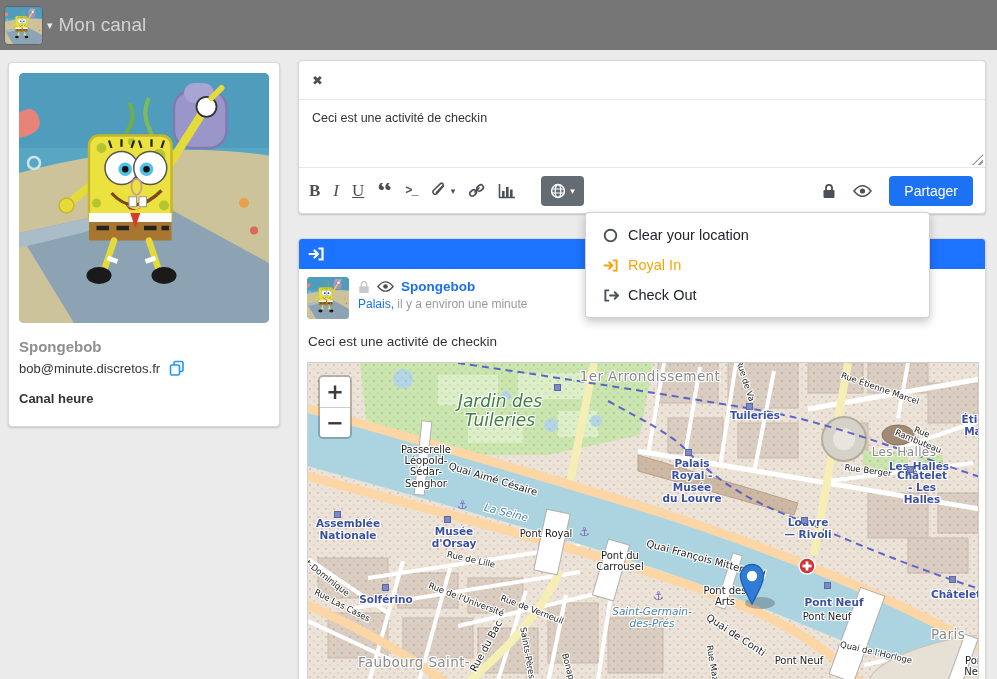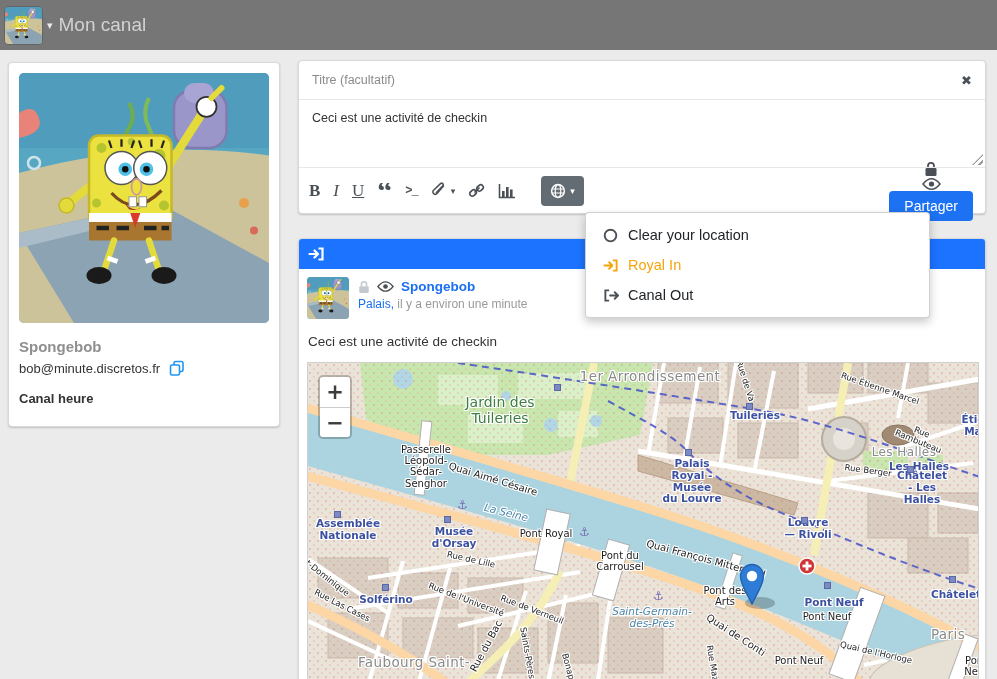--- a/index.html
+++ b/index.html
@@ -37,21 +37,21 @@
   .body-text { width:100%; height:100%; border:0; outline:0; resize:none; font-size:12.5px; color:#333; padding:11px 13px; font-family:"Liberation Sans",sans-serif; background:transparent; }
   .resize-grip { position:absolute; right:2px; bottom:2px; width:11px; height:11px; cursor:nwse-resize;
     background:repeating-linear-gradient(135deg, transparent 0 3px, #9a9a9a 3px 4.5px); clip-path:polygon(100% 0,100% 100%,0 100%); }
   .toolbar { height:45px; display:flex; align-items:center; padding:0 12px 0 10px; }
   .tbtn { display:inline-flex; align-items:center; justify-content:center; color:#4a5056; cursor:pointer; margin-right:13px; background:transparent; border:0; }
   .tb-serif { font-family:"Liberation Serif",serif; font-size:17px; font-weight:bold; }
   .tb-quote { font-family:"Liberation Serif",serif; font-size:30px; line-height:10px; height:16px; overflow:hidden; font-weight:bold; }
   .tb-term { font-family:"Liberation Mono",monospace; font-size:12px; font-weight:bold; letter-spacing:-1px; }
   .tb-caret { font-family:"DejaVu Sans",sans-serif; font-size:9px; margin-left:4px; }
   .globe-btn { background:#646c73; border-radius:4px; color:#fff; padding:7px 9px; margin-left:12px; display:inline-flex; align-items:center; cursor:pointer; border:0; }
-  .tb-right { margin-left:auto; display:flex; align-items:center; gap:0;flex-direction:column; }
+  .tb-right { margin-left:auto; display:flex; align-items:center; gap:0; }
   .tb-right .tbtn { margin-right:0; margin-left:17px; }
   .share-btn { margin-left:17px; background:#1d72f3; color:#fff; font-size:14px; border:0; border-radius:4px; padding:7px 15px; cursor:pointer; font-family:"Liberation Sans",sans-serif; }
 
   
   .dropdown { position:absolute; left:287px; top:152px; width:345px; background:#fff; border:1px solid rgba(0,0,0,.18); border-radius:4px; box-shadow:0 4px 10px rgba(0,0,0,.22); padding:7px 0; z-index:50; }
   .dd-item { display:flex; align-items:center; gap:9px; padding:7px 16px; font-size:14.5px; color:#212529; cursor:pointer; white-space:nowrap; }
   .dd-item .ico { width:17px; display:inline-flex; justify-content:center; flex:0 0 auto; }
   .dd-item.hl { color:#f7a40a; }
 
   
@@ -71,21 +71,21 @@
   .map-base { position:absolute; left:0; top:0; }
   .map-labels { position:absolute; left:0; top:0; width:672px; height:330px; pointer-events:none; }
   .ml { position:absolute; white-space:pre-line; text-align:center; line-height:1.12; font-family:"DejaVu Sans",sans-serif;
         text-shadow:-1px 0 #fff,1px 0 #fff,0 -1px #fff,0 1px #fff,-1px -1px #fff,1px 1px #fff,1px -1px #fff,-1px 1px #fff; }
   .ml-street  { font-size:8.5px;  color:#1c1c1c; }
   .ml-street-lg{ font-size:10px;  color:#1c1c1c; }
   .ml-area    { font-size:12px;   color:#8a8a8a; letter-spacing:.4px; }
   .ml-area-lg { font-size:13.5px; color:#8a8a8a; letter-spacing:.4px; }
   .ml-poi     { font-size:10.5px; color:#3c50a0; font-weight:bold; }
   .ml-water   { font-size:10.5px; color:#4b84a8; font-style:italic; }
-  .ml-park    { font-size:14px; color:#3e7d41; }
+  .ml-park    { font-size:17px; color:#3e7d41; font-style:italic; }
   .mstation { position:absolute; width:7px; height:7px; background:#7c89c2; border:1px solid #5a68a8; }
   .manchor { position:absolute; color:#7c6fb8; font-size:12px; font-family:"DejaVu Sans",sans-serif; }
   .marker { position:absolute; left:431px; top:200px; width:26px; height:42px; cursor:pointer; z-index:5; }
   .zoomctl { position:absolute; left:10px; top:12px; width:34px; border:2px solid rgba(0,0,0,.22); border-radius:5px; overflow:hidden; z-index:6; }
   .zbtn { width:30px; height:30px; background:#fff; display:flex; align-items:center; justify-content:center; font-size:21px; font-weight:bold; color:#3c3c3c; cursor:pointer; font-family:"DejaVu Sans",sans-serif; }
   .zbtn + .zbtn { border-top:1px solid #ccc; }
 
   svg.icon { display:block; }
   .hidden-defs { position:absolute; width:0; height:0; overflow:hidden; }
 </style>
@@ -174,21 +174,20 @@
         </svg>
     </span>
   </div>
   <div class="status-label">Canal heure</div>
 </aside>
 
 <div class="main-col">
 
   <section class="card composer">
     <div class="title-row">
-      <input class="title-input" placeholder="Titre (facultatif)" style="">
       <span class="close-x">✖</span>
     </div>
     <div class="body-area">
       <textarea class="body-text" style="">Ceci est une activité de checkin</textarea>
       <span class="resize-grip"></span>
     </div>
     <div class="toolbar">
       <button class="tbtn tb-serif" style="text-decoration:none">B</button>
       <button class="tbtn tb-serif" style="font-style:italic;font-weight:normal">I</button>
       <button class="tbtn tb-serif" style="text-decoration:underline;font-weight:normal">U</button>
@@ -263,21 +262,21 @@
     </div>
     <div class="dd-item">
       <span class="ico">
           <svg class="icon" width="16" height="15" viewBox="0 0 16 16">
             <g stroke="#4a5056" fill="none" stroke-width="2">
               <path d="M6,2.5 h-4 v11 h4"></path>
               <path d="M7,8 h8 M12,4.5 L15.5,8 L12,11.5" stroke-linecap="round" stroke-linejoin="round"></path>
             </g>
           </svg>
         </span>
-      <span>Canal Out</span>
+      <span>Check Out</span>
     </div>
   </nav>
 
   <article class="card post">
     <div class="post-bar">
       <svg class="icon" width="17" height="16" viewBox="0 0 16 16">
           <g stroke="#fff" fill="none" stroke-width="2.2">
             <path d="M10,2.5 h4 v11 h-4"></path>
             <path d="M1,8 h8 M6,4.5 L9.5,8 L6,11.5" stroke-linecap="round" stroke-linejoin="round"></path>
           </g>

